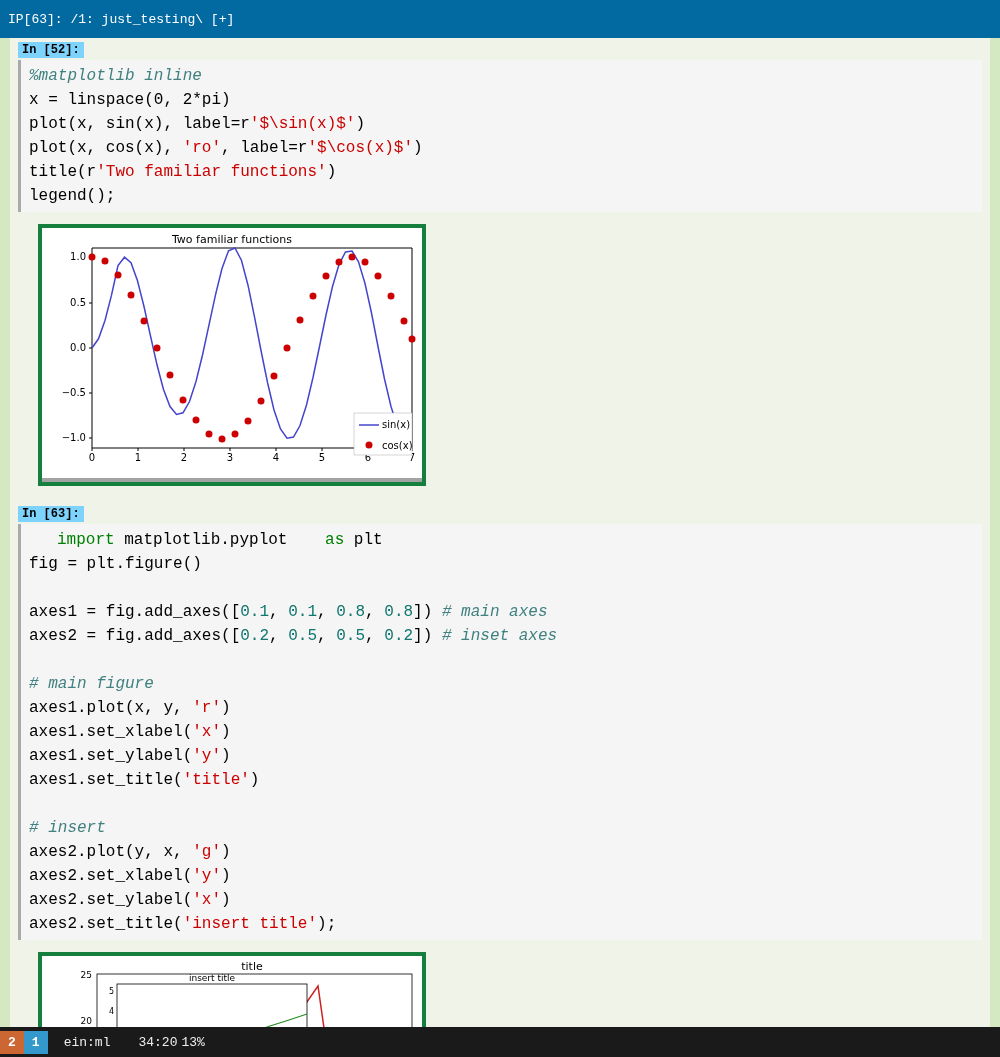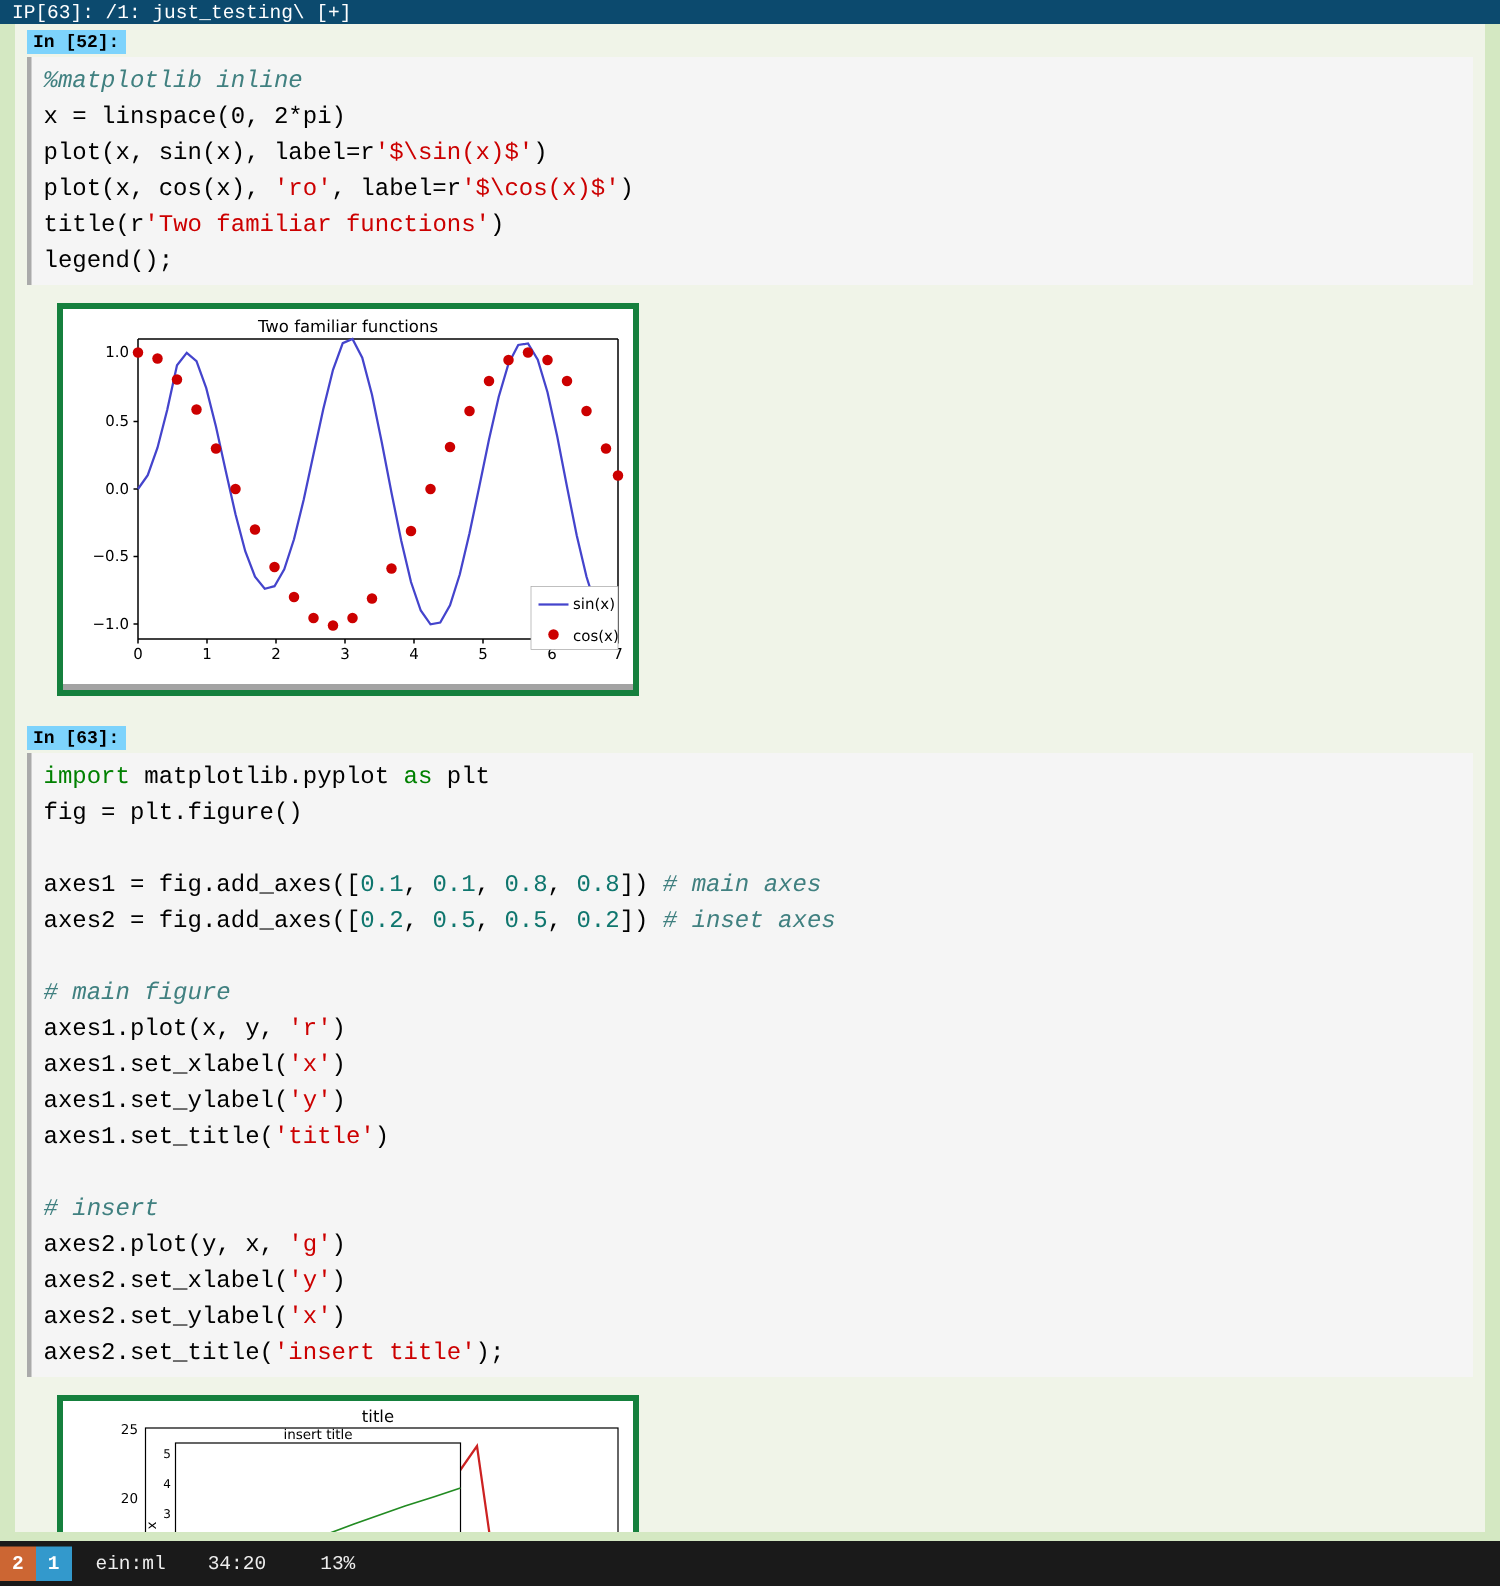--- a/index.html
+++ b/index.html
@@ -8,25 +8,25 @@
       height: 1057px;
       background: #d4e8c2;
       font-family: 'Courier New', monospace;
       font-size: 13px;
       overflow: hidden;
       position: relative;
     }
 
     
     #title-bar {
-      background: #0c4a6e;
+      background: #0369a1;
       color: #fff;
       padding: 2px 8px;
       font-size: 13px;
-      height: 16px;
+      height: 38px;
       display: flex;
       align-items: center;
     }
 
     
     #notebook {
       background: #f0f4e8;
       width: 980px;
       margin: 0 auto;
       height: calc(1057px - 22px - 30px);
@@ -60,21 +60,21 @@
     }
 
     .cell-output {
       padding: 4px 8px;
       font-family: 'Courier New', monospace;
       font-size: 13px;
       color: #333;
     }
 
     
-    .kw { color: #008000; font-weight: normal; }
+    .kw { color: #008000; font-weight: normal; margin-left: 28px; }
     .str { color: #cc0000; }
     .num { color: #0f766e; }
     .cm { color: #408080; font-style: italic; }
 
     
     .plot-container {
       margin: 12px 20px;
       background: #a3a3a3;
       border: 4px solid #15803d;
       display: inline-block;
@@ -122,21 +122,21 @@
 
     #status-mode {
       padding: 0 16px;
       color: #eee;
     }
 
     #status-right {
       padding: 0 12px;
       color: #eee;
       display: flex;
-      gap: 36px;
+      gap: 4px;
     }
 
     
     svg text {
       font-family: 'DejaVu Sans', sans-serif;
     }
   </style>
 </head>
 <body>
 

